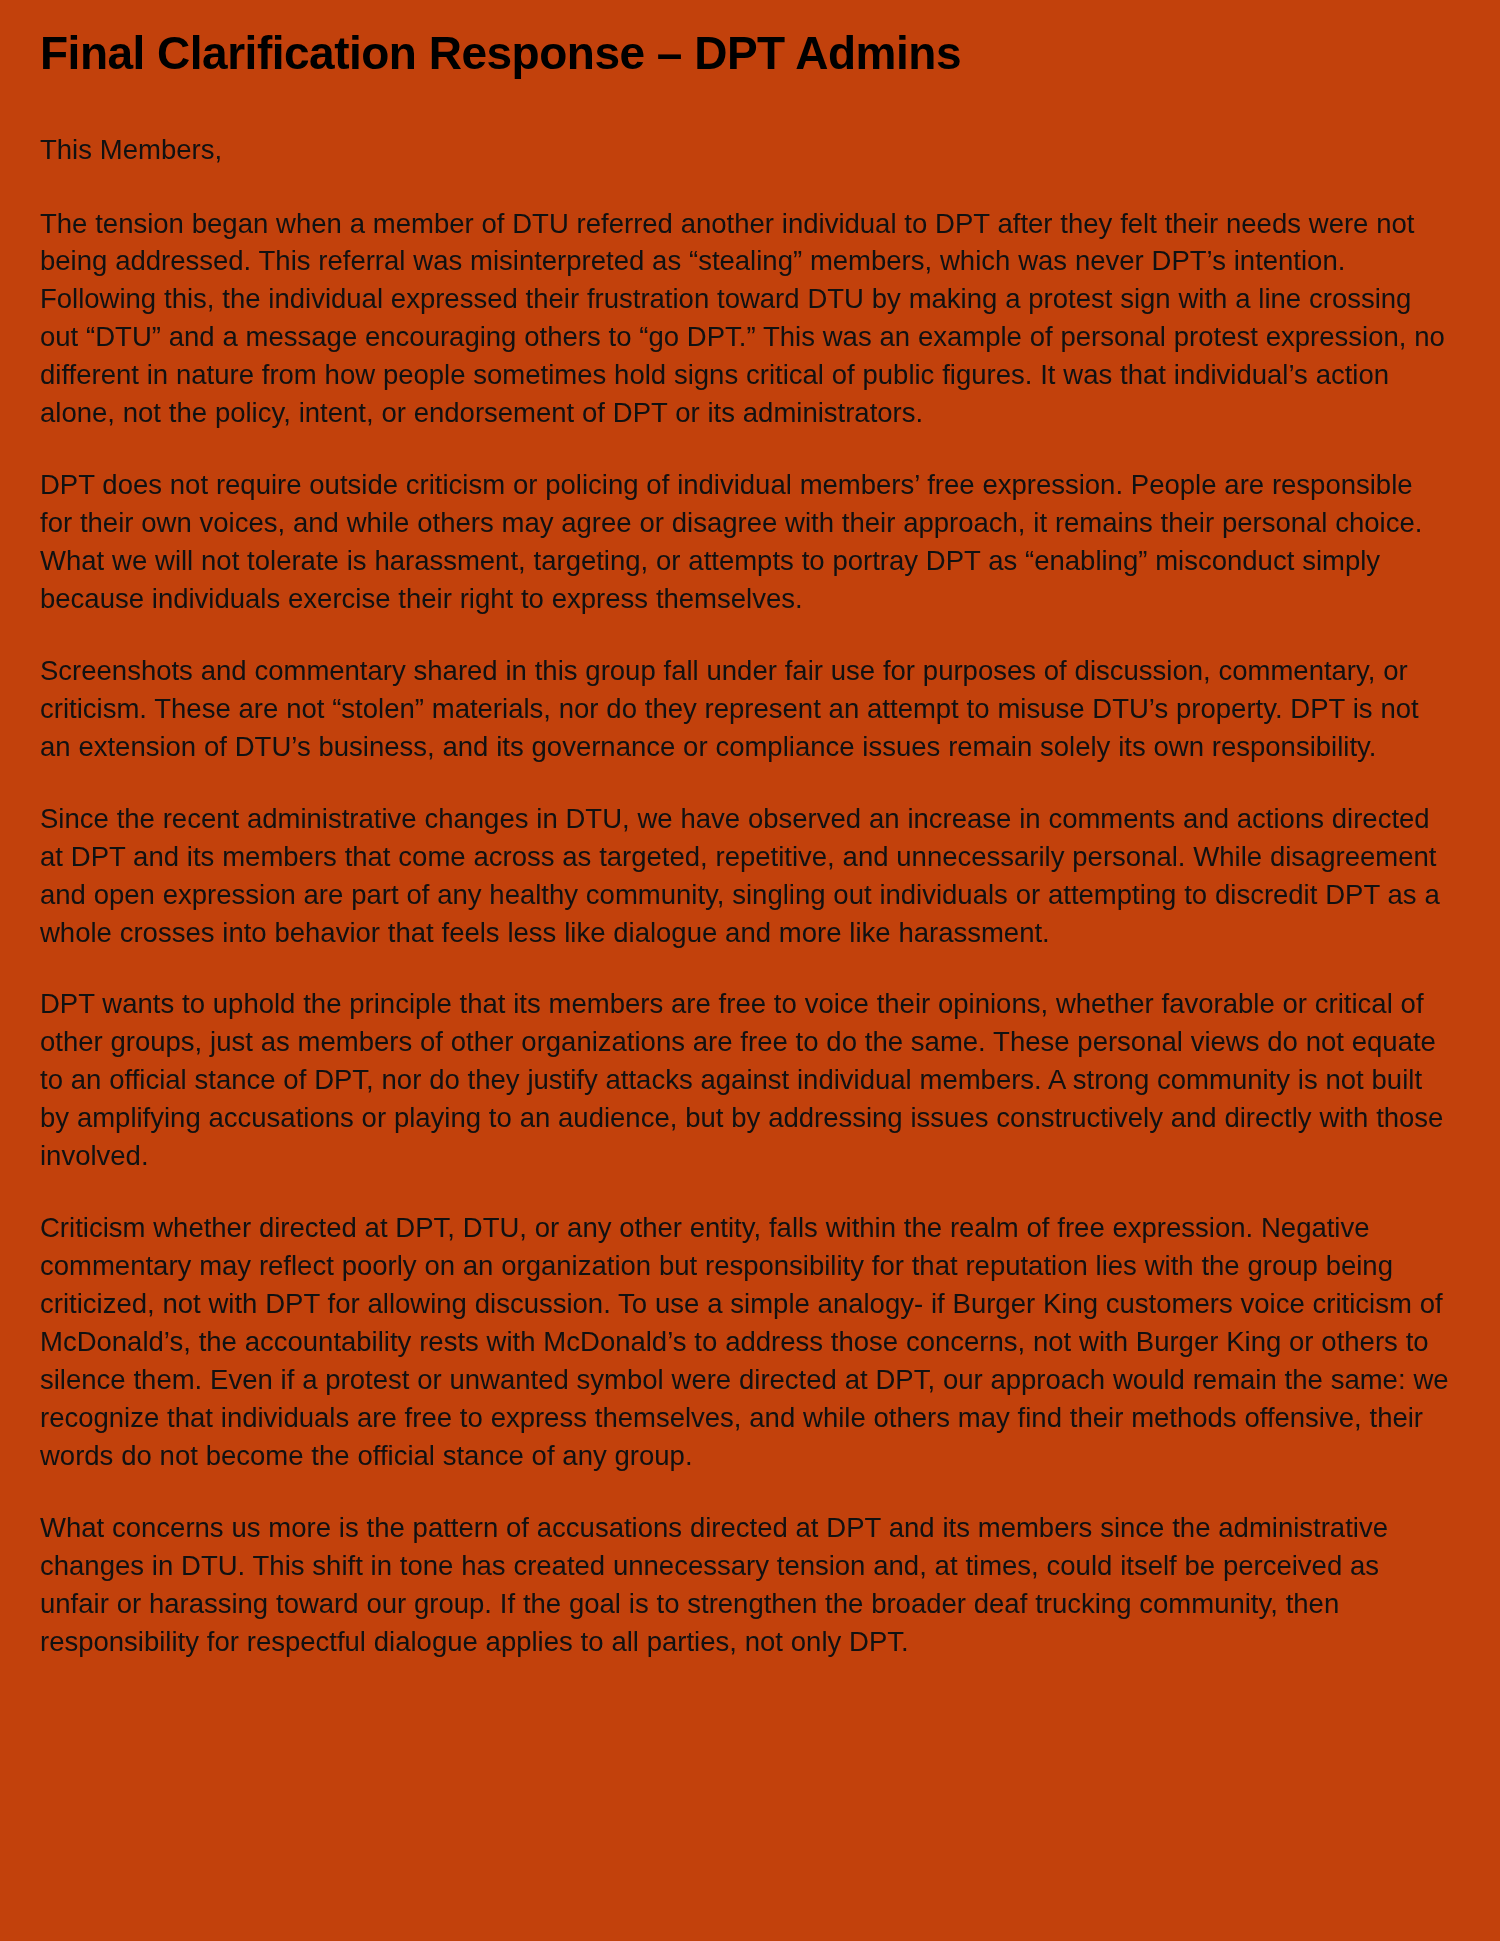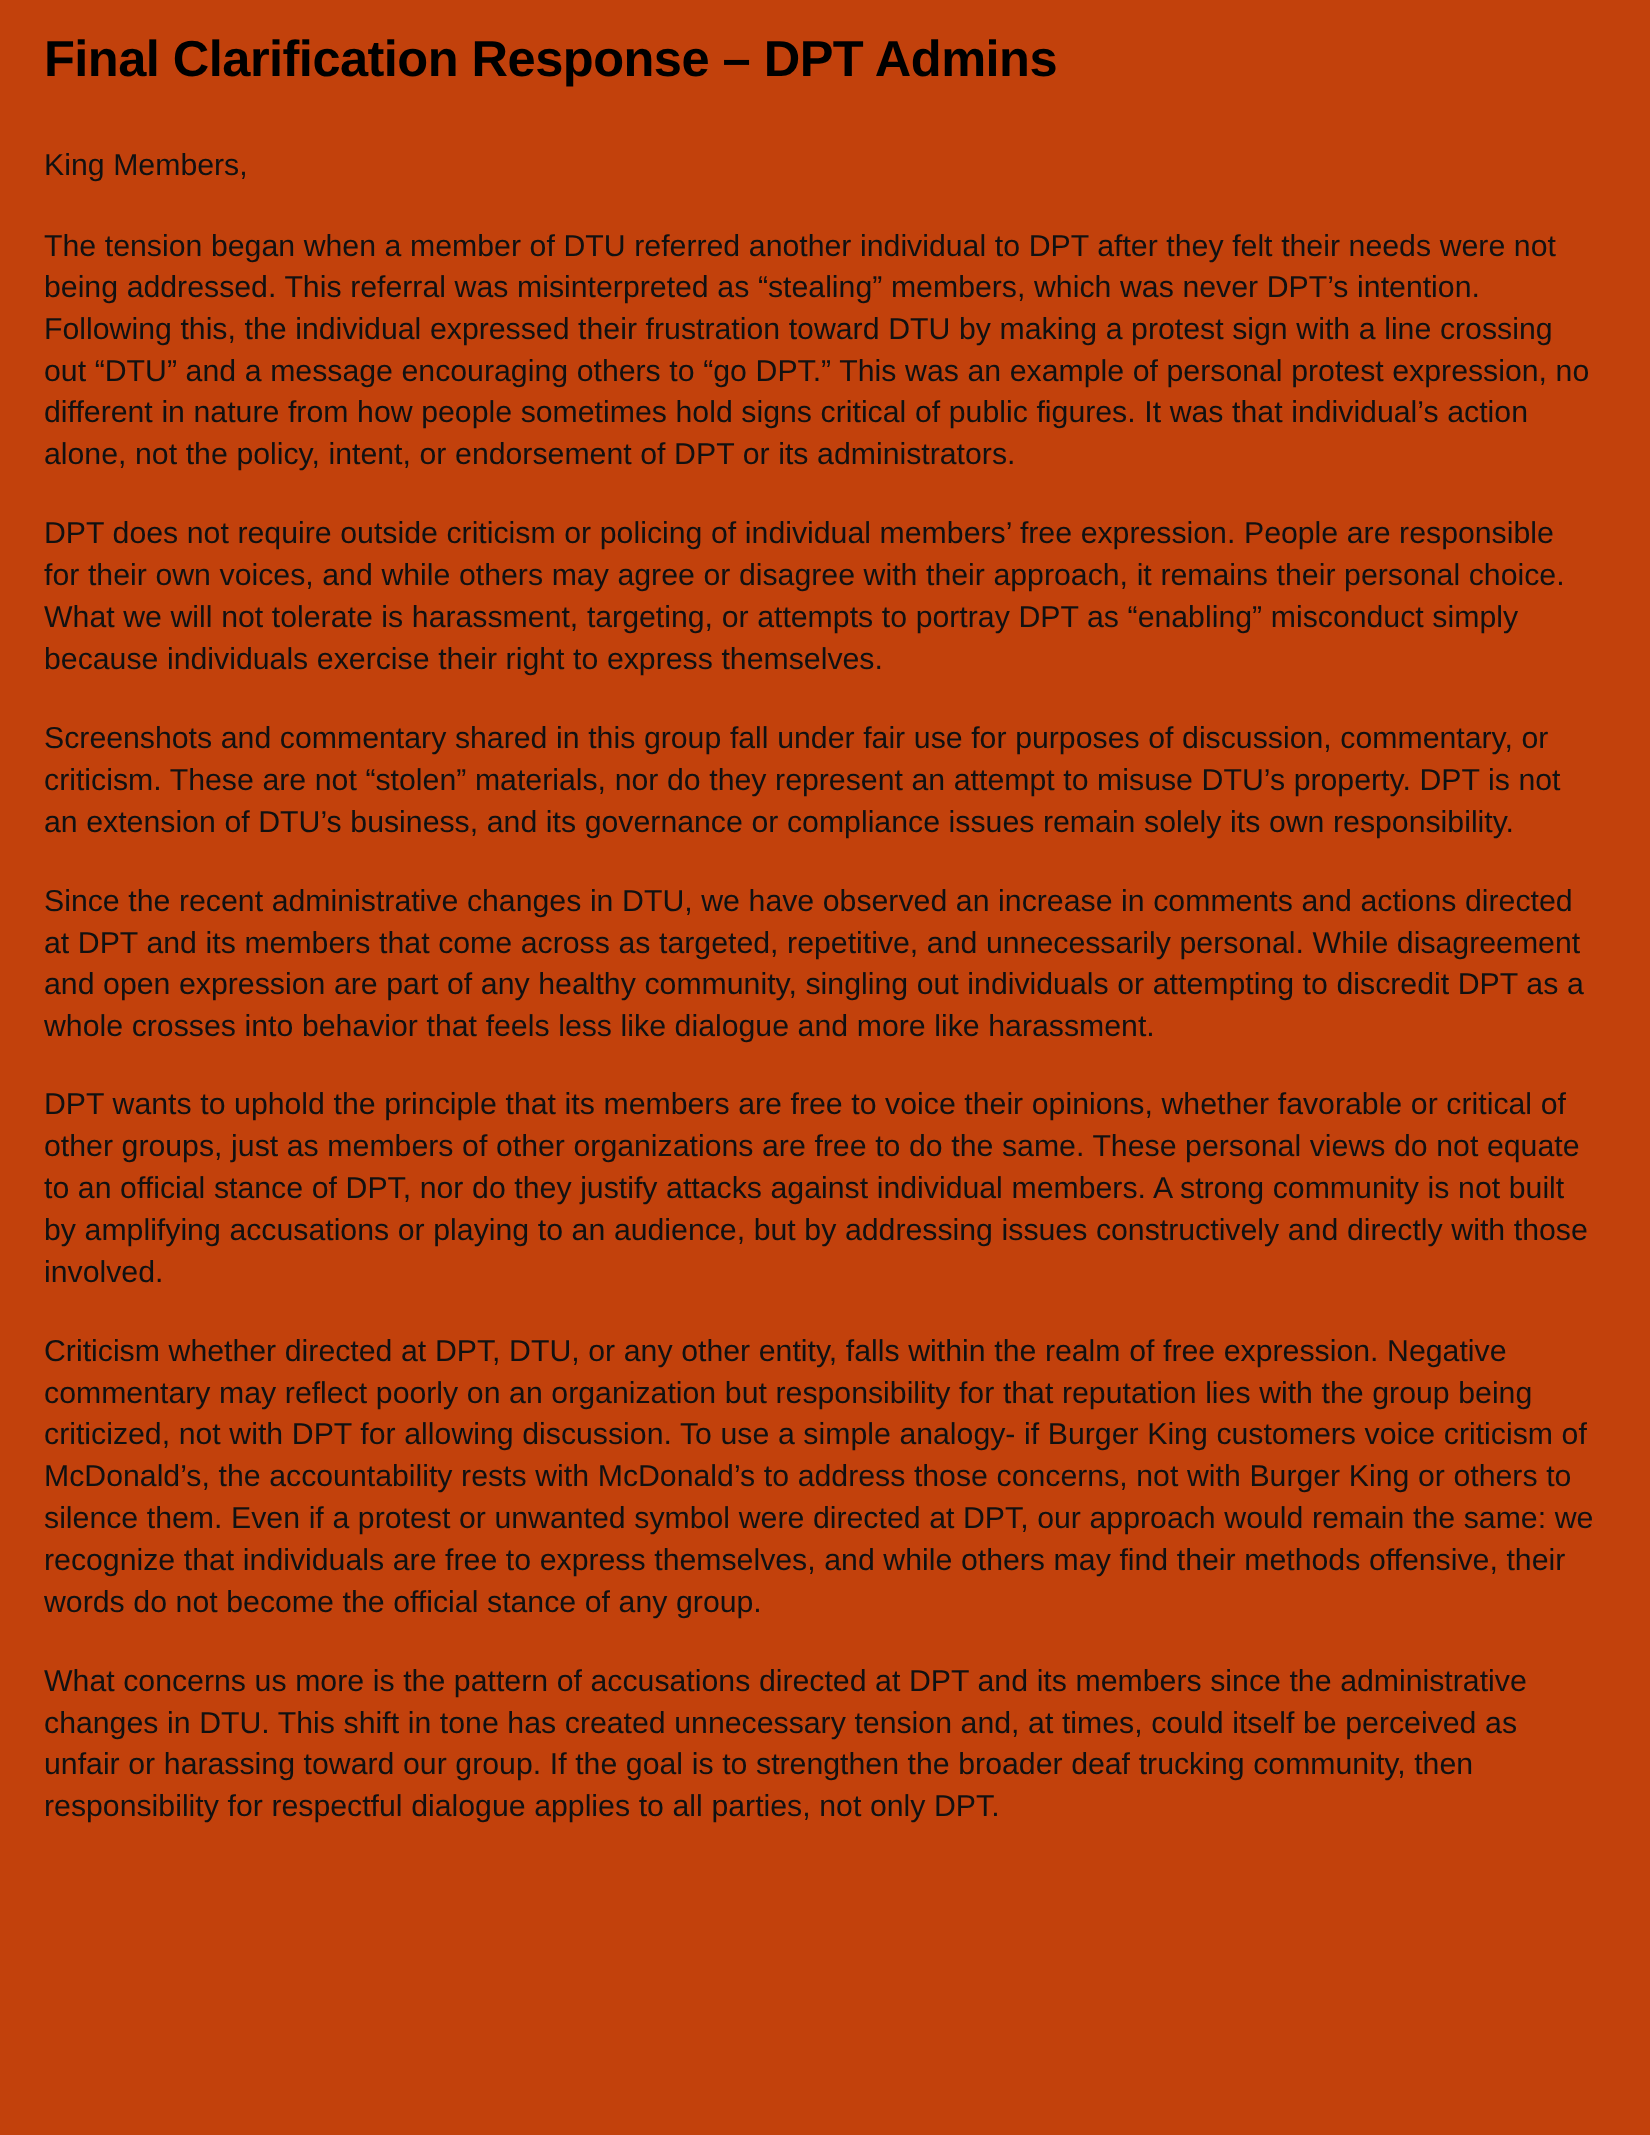--- a/index.html
+++ b/index.html
@@ -50,21 +50,21 @@
 </style>
 </head>
 <body>
 
 <div class="page">
 
   <h1 class="doc-title">Final Clarification Response – DPT Admins</h1>
 
   <div class="body-block">
 
-    <p class="para salutation">King Members,</p>
+    <p class="para salutation">This Members,</p>
 
     <p class="para">The tension began when a member of DTU referred another individual to DPT after they felt their needs were not being addressed. This referral was misinterpreted as “stealing” members, which was never DPT’s intention. Following this, the individual expressed their frustration toward DTU by making a protest sign with a line crossing out “DTU” and a message encouraging others to “go DPT.” This was an example of personal protest expression, no different in nature from how people sometimes hold signs critical of public figures. It was that individual’s action alone, not the policy, intent, or endorsement of DPT or its administrators.</p>
     <p class="para">DPT does not require outside criticism or policing of individual members’ free expression. People are responsible for their own voices, and while others may agree or disagree with their approach, it remains their personal choice. What we will not tolerate is harassment, targeting, or attempts to portray DPT as “enabling” misconduct simply because individuals exercise their right to express themselves.</p>
     <p class="para">Screenshots and commentary shared in this group fall under fair use for purposes of discussion, commentary, or criticism. These are not “stolen” materials, nor do they represent an attempt to misuse DTU’s property. DPT is not an extension of DTU’s business, and its governance or compliance issues remain solely its own responsibility.</p>
     <p class="para">Since the recent administrative changes in DTU, we have observed an increase in comments and actions directed at DPT and its members that come across as targeted, repetitive, and unnecessarily personal. While disagreement and open expression are part of any healthy community, singling out individuals or attempting to discredit DPT as a whole crosses into behavior that feels less like dialogue and more like harassment.</p>
     <p class="para">DPT wants to uphold the principle that its members are free to voice their opinions, whether favorable or critical of other groups, just as members of other organizations are free to do the same. These personal views do not equate to an official stance of DPT, nor do they justify attacks against individual members. A strong community is not built by amplifying accusations or playing to an audience, but by addressing issues constructively and directly with those involved.</p>
     <p class="para">Criticism whether directed at DPT, DTU, or any other entity, falls within the realm of free expression. Negative commentary may reflect poorly on an organization but responsibility for that reputation lies with the group being criticized, not with DPT for allowing discussion. To use a simple analogy- if Burger King customers voice criticism of McDonald’s, the accountability rests with McDonald’s to address those concerns, not with Burger King or others to silence them. Even if a protest or unwanted symbol were directed at DPT, our approach would remain the same: we recognize that individuals are free to express themselves, and while others may find their methods offensive, their words do not become the official stance of any group.</p>
     <p class="para">What concerns us more is the pattern of accusations directed at DPT and its members since the administrative changes in DTU. This shift in tone has created unnecessary tension and, at times, could itself be perceived as unfair or harassing toward our group. If the goal is to strengthen the broader deaf trucking community, then responsibility for respectful dialogue applies to all parties, not only DPT.</p>
 
   </div>

